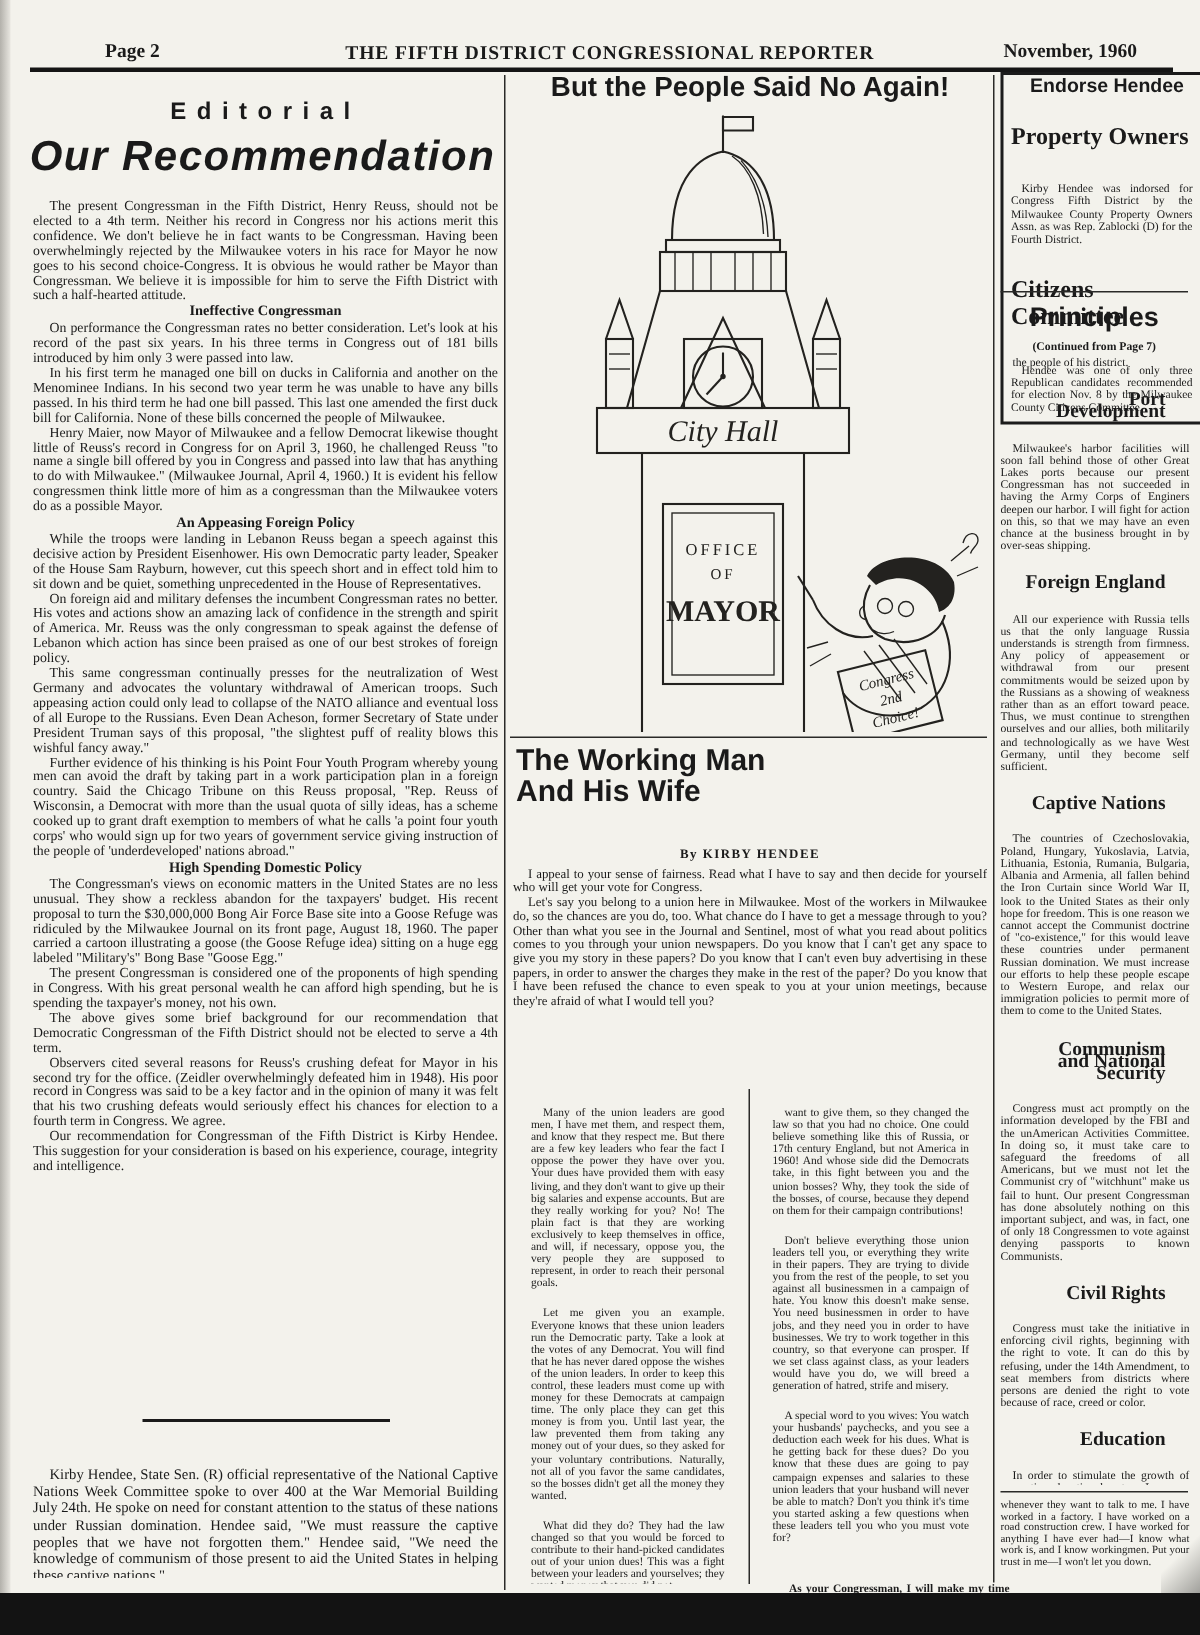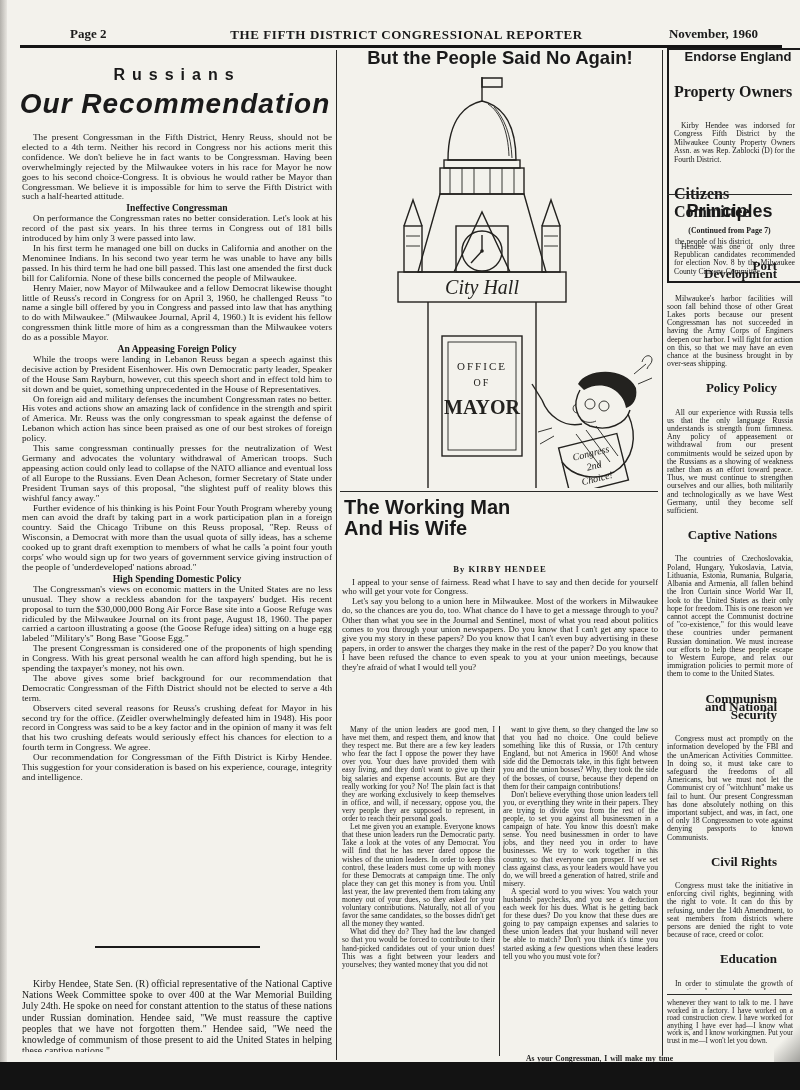--- a/index.html
+++ b/index.html
@@ -50,21 +50,21 @@
   .pm-title { position:absolute; left:344px; top:497px; width:314px;
     font-family:"Liberation Sans", sans-serif; font-weight:bold; font-size:20px; line-height:21px; }
   .pm-byline { position:absolute; left:342px; top:564px; width:316px; text-align:center;
     font-weight:bold; font-size:8.6px; letter-spacing:1px; }
   .pm-intro { position:absolute; left:342px; top:578px; width:316px; height:144px; overflow:hidden;
     font-size:8.6px; line-height:9.4px; }
   .pm-intro p { margin:0; text-indent:10px; text-align:justify; }
   .pm-vrule { position:absolute; left:499px; top:726px; width:1px; height:330px; background:#2a2a28; }
   .pm-col { position:absolute; top:726px; height:330px; overflow:hidden;
     font-size:7.6px; line-height:8.1px; }
-  .pm-col p { margin:0; text-indent:8px; text-align:justify; }
+  .pm-col p { margin:12px; text-indent:8px; text-align:justify; }
   .pm-col-l { left:342px; width:153px; }
   .pm-col-r { left:503px; width:155px; }
   .pm-closing { position:absolute; left:503px; width:155px; top:1040px; height:18px;
     background:#f3f2ec; font-weight:bold; font-size:7.6px; line-height:8.1px;
     text-indent:8px; text-align:justify; margin:15px; }
 
   
   .endorse { position:absolute; left:667px; top:48px; width:121px; border:2px solid #1b1b1b;
     padding:3px 5px 5px 5px; }
   .endorse .t { text-align:center; font-family:"Liberation Sans", sans-serif;
@@ -95,21 +95,21 @@
   <div class="edge-left"></div>
 
   <div class="hdr-page">Page 2</div>
   <div class="hdr-mast">THE FIFTH DISTRICT CONGRESSIONAL REPORTER</div>
   <div class="hdr-date">November, 1960</div>
   <div class="hdr-rule"></div>
 
   <div class="vrule vrule-1"></div>
   <div class="vrule vrule-2"></div>
 
-  <div class="ed-kicker">Russians</div>
+  <div class="ed-kicker">Editorial</div>
   <div class="ed-title">Our Recommendation</div>
   <div class="ed-body">
       <p>The present Congressman in the Fifth District, Henry Reuss, should not be elected to a 4th term. Neither his record in Congress nor his actions merit this confidence. We don't believe he in fact wants to be Congressman. Having been overwhelmingly rejected by the Milwaukee voters in his race for Mayor he now goes to his second choice-Congress. It is obvious he would rather be Mayor than Congressman. We believe it is impossible for him to serve the Fifth District with such a half-hearted attitude.</p>
       <h4>Ineffective Congressman</h4>
       <p>On performance the Congressman rates no better consideration. Let's look at his record of the past six years. In his three terms in Congress out of 181 bills introduced by him only 3 were passed into law.</p>
       <p>In his first term he managed one bill on ducks in California and another on the Menominee Indians. In his second two year term he was unable to have any bills passed. In his third term he had one bill passed. This last one amended the first duck bill for California. None of these bills concerned the people of Milwaukee.</p>
       <p>Henry Maier, now Mayor of Milwaukee and a fellow Democrat likewise thought little of Reuss's record in Congress for on April 3, 1960, he challenged Reuss "to name a single bill offered by you in Congress and passed into law that has anything to do with Milwaukee." (Milwaukee Journal, April 4, 1960.) It is evident his fellow congressmen think little more of him as a congressman than the Milwaukee voters do as a possible Mayor.</p>
       <h4>An Appeasing Foreign Policy</h4>
       <p>While the troops were landing in Lebanon Reuss began a speech against this decisive action by President Eisenhower. His own Democratic party leader, Speaker of the House Sam Rayburn, however, cut this speech short and in effect told him to sit down and be quiet, something unprecedented in the House of Representatives.</p>
       <p>On foreign aid and military defenses the incumbent Congressman rates no better. His votes and actions show an amazing lack of confidence in the strength and spirit of America. Mr. Reuss was the only congressman to speak against the defense of Lebanon which action has since been praised as one of our best strokes of foreign policy.</p>
@@ -227,36 +227,36 @@
       <p>What did they do? They had the law changed so that you would be forced to contribute to their hand-picked candidates out of your union dues! This was a fight between your leaders and yourselves; they wanted money that you did not</p>
     </div>
   <div class="pm-col pm-col-r">
       <p>want to give them, so they changed the law so that you had no choice. One could believe something like this of Russia, or 17th century England, but not America in 1960! And whose side did the Democrats take, in this fight between you and the union bosses? Why, they took the side of the bosses, of course, because they depend on them for their campaign contributions!</p>
       <p>Don't believe everything those union leaders tell you, or everything they write in their papers. They are trying to divide you from the rest of the people, to set you against all businessmen in a campaign of hate. You know this doesn't make sense. You need businessmen in order to have jobs, and they need you in order to have businesses. We try to work together in this country, so that everyone can prosper. If we set class against class, as your leaders would have you do, we will breed a generation of hatred, strife and misery.</p>
       <p>A special word to you wives: You watch your husbands' paychecks, and you see a deduction each week for his dues. What is he getting back for these dues? Do you know that these dues are going to pay campaign expenses and salaries to these union leaders that your husband will never be able to match? Don't you think it's time you started asking a few questions when these leaders tell you who you must vote for?</p>
     </div>
   <p class="pm-closing">As your Congressman, I will make my time available to workingmen</p>
 
   <div class="endorse">
-    <p class="t">Endorse England</p>
+    <p class="t">Endorse Hendee</p>
     <div>
         <h4>Property Owners</h4>
         <p>Kirby Hendee was indorsed for Congress Fifth District by the Milwaukee County Property Owners Assn. as was Rep. Zablocki (D) for the Fourth District.</p>
         <h4>Citizens Committee</h4>
         <p>Hendee was one of only three Republican candidates recommended for election Nov. 8 by the Milwaukee County Citizens Committee.</p>
       </div>
   </div>
   <div class="pr-rule"></div>
   <div class="pr-title">Principles</div>
   <div class="pr-cont">(Continued from Page 7)</div>
   <div class="pr-body">
       <p>the people of his district.</p>
       <h4>Port Development</h4>
       <p>Milwaukee's harbor facilities will soon fall behind those of other Great Lakes ports because our present Congressman has not succeeded in having the Army Corps of Enginers deepen our harbor. I will fight for action on this, so that we may have an even chance at the business brought in by over-seas shipping.</p>
-      <h4>Policy Policy</h4>
+      <h4>Foreign England</h4>
       <p>All our experience with Russia tells us that the only language Russia understands is strength from firmness. Any policy of appeasement or withdrawal from our present commitments would be seized upon by the Russians as a showing of weakness rather than as an effort toward peace. Thus, we must continue to strengthen ourselves and our allies, both militarily and technologically as we have West Germany, until they become self sufficient.</p>
       <h4>Captive Nations</h4>
       <p>The countries of Czechoslovakia, Poland, Hungary, Yukoslavia, Latvia, Lithuania, Estonia, Rumania, Bulgaria, Albania and Armenia, all fallen behind the Iron Curtain since World War II, look to the United States as their only hope for freedom. This is one reason we cannot accept the Communist doctrine of "co-existence," for this would leave these countries under permanent Russian domination. We must increase our efforts to help these people escape to Western Europe, and relax our immigration policies to permit more of them to come to the United States.</p>
       <h4>Communism and National Security</h4>
       <p>Congress must act promptly on the information developed by the FBI and the unAmerican Activities Committee. In doing so, it must take care to safeguard the freedoms of all Americans, but we must not let the Communist cry of "witchhunt" make us fail to hunt. Our present Congressman has done absolutely nothing on this important subject, and was, in fact, one of only 18 Congressmen to vote against denying passports to known Communists.</p>
       <h4>Civil Rights</h4>
       <p>Congress must take the initiative in enforcing civil rights, beginning with the right to vote. It can do this by refusing, under the 14th Amendment, to seat members from districts where persons are denied the right to vote because of race, creed or color.</p>
       <h4>Education</h4>
       <p>In order to stimulate the growth of our entire educational system, I propose that Congress explore the possibility of giving tax deductions for tuition paid to public and non-public schools.</p>
       <h4>Labor</h4>

